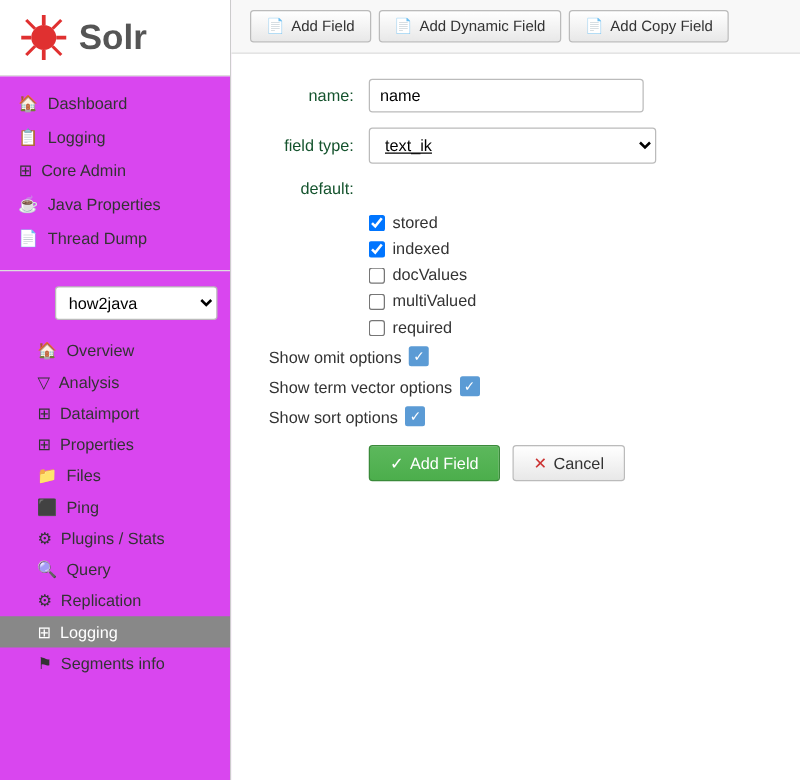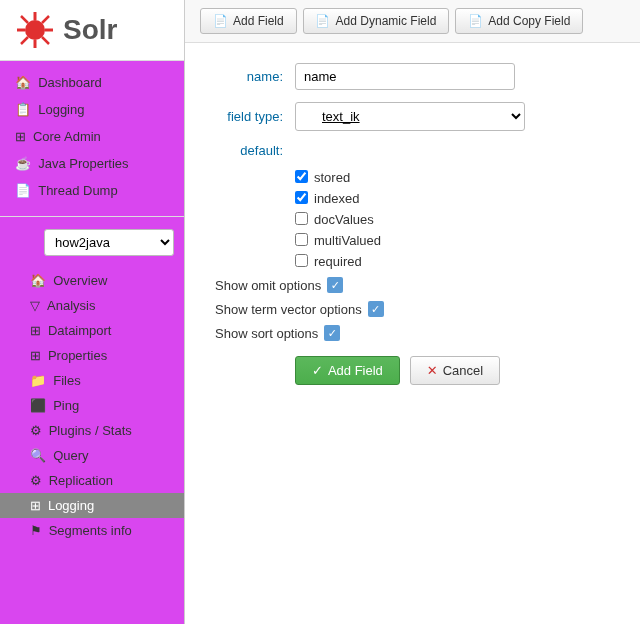--- a/index.html
+++ b/index.html
@@ -124,54 +124,54 @@
     .form-row {
       display: flex;
       align-items: center;
       margin-bottom: 12px;
     }
 
     .form-label {
       width: 90px;
       text-align: right;
       padding-right: 12px;
-      color: #0369a1;
+      color: #14532d;
       font-size: 13px;
     }
 
     .form-input {
       border: 1px solid #bbb;
       border-radius: 3px;
       padding: 5px 8px;
       font-size: 13px;
       width: 220px;
     }
 
     .form-select {
       border: 1px solid #bbb;
       border-radius: 3px;
-      padding: 5px 22px;
+      padding: 5px 8px;
       font-size: 13px;
       width: 230px;
       background: #fff;
       text-decoration: underline;
     }
 
     .form-placeholder {
       color: #aaa;
     }
 
     .checkboxes-area {
       margin-left: 90px;
       margin-bottom: 8px;
     }
 
     .checkbox-row {
       display: flex;
-      align-items: flex-start;
+      align-items: flex-end;
       gap: 6px;
       margin-bottom: 6px;
       font-size: 13px;
       color: #333;
     }
 
     .expandable-row {
       display: flex;
       align-items: center;
       gap: 6px;

